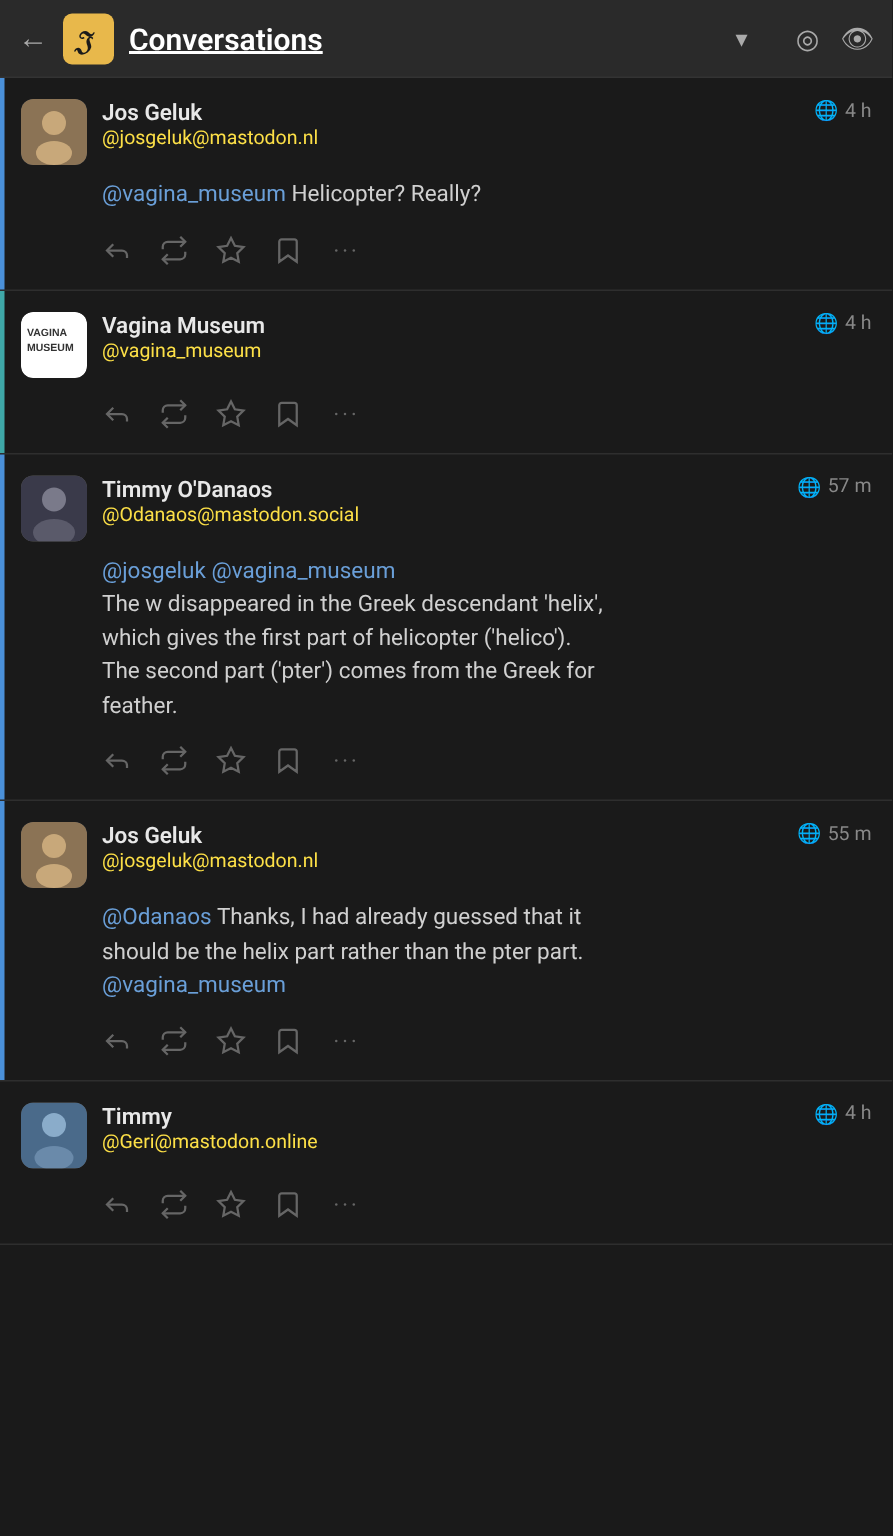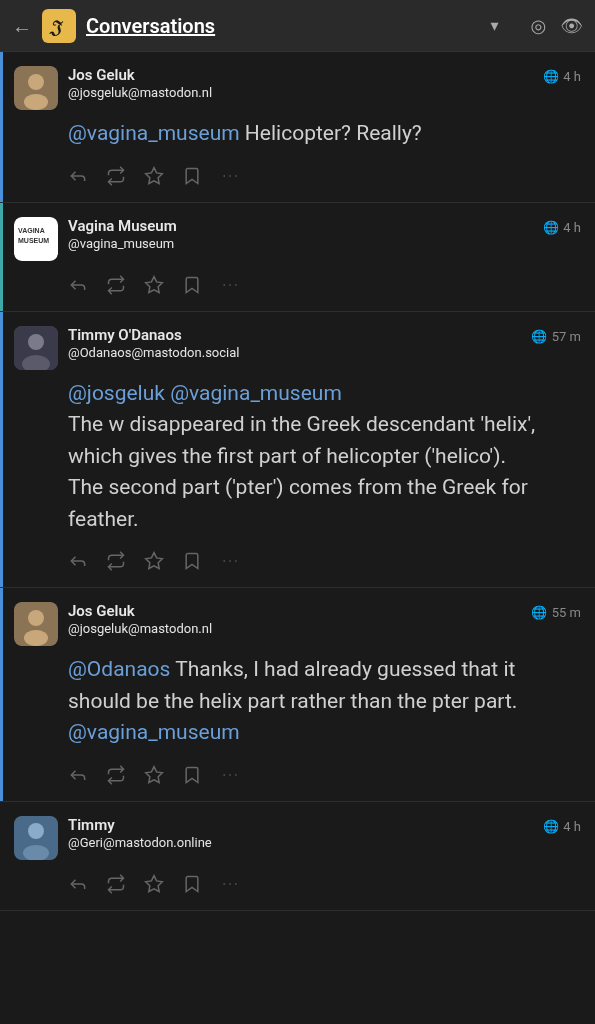--- a/index.html
+++ b/index.html
@@ -92,43 +92,43 @@
       display: flex;
       align-items: center;
       justify-content: center;
     }
 
     .conv-user-info {
       flex: 1;
     }
     .conv-name-row {
       display: flex;
-      align-items: flex-end;
+      align-items: flex-start;
       justify-content: space-between;
     }
     .conv-name {
       font-weight: 600;
       font-size: 15px;
       color: #e8e8e8;
     }
     .conv-time {
       display: flex;
       align-items: center;
       color: #888;
       font-size: 13px;
       gap: 4px;
     }
     .conv-handle {
       font-size: 13px;
-      color: #e5e5e5;
+      color: #fde047;
       margin-top: 1px;
     }
 
     .conv-body {
-      font-size: 21px;
+      font-size: 15px;
       line-height: 1.5;
       color: #d0d0d0;
       margin-left: 54px;
       margin-bottom: 10px;
     }
     .mention {
       color: #6a9fd8;
     }
 
     .conv-actions {

